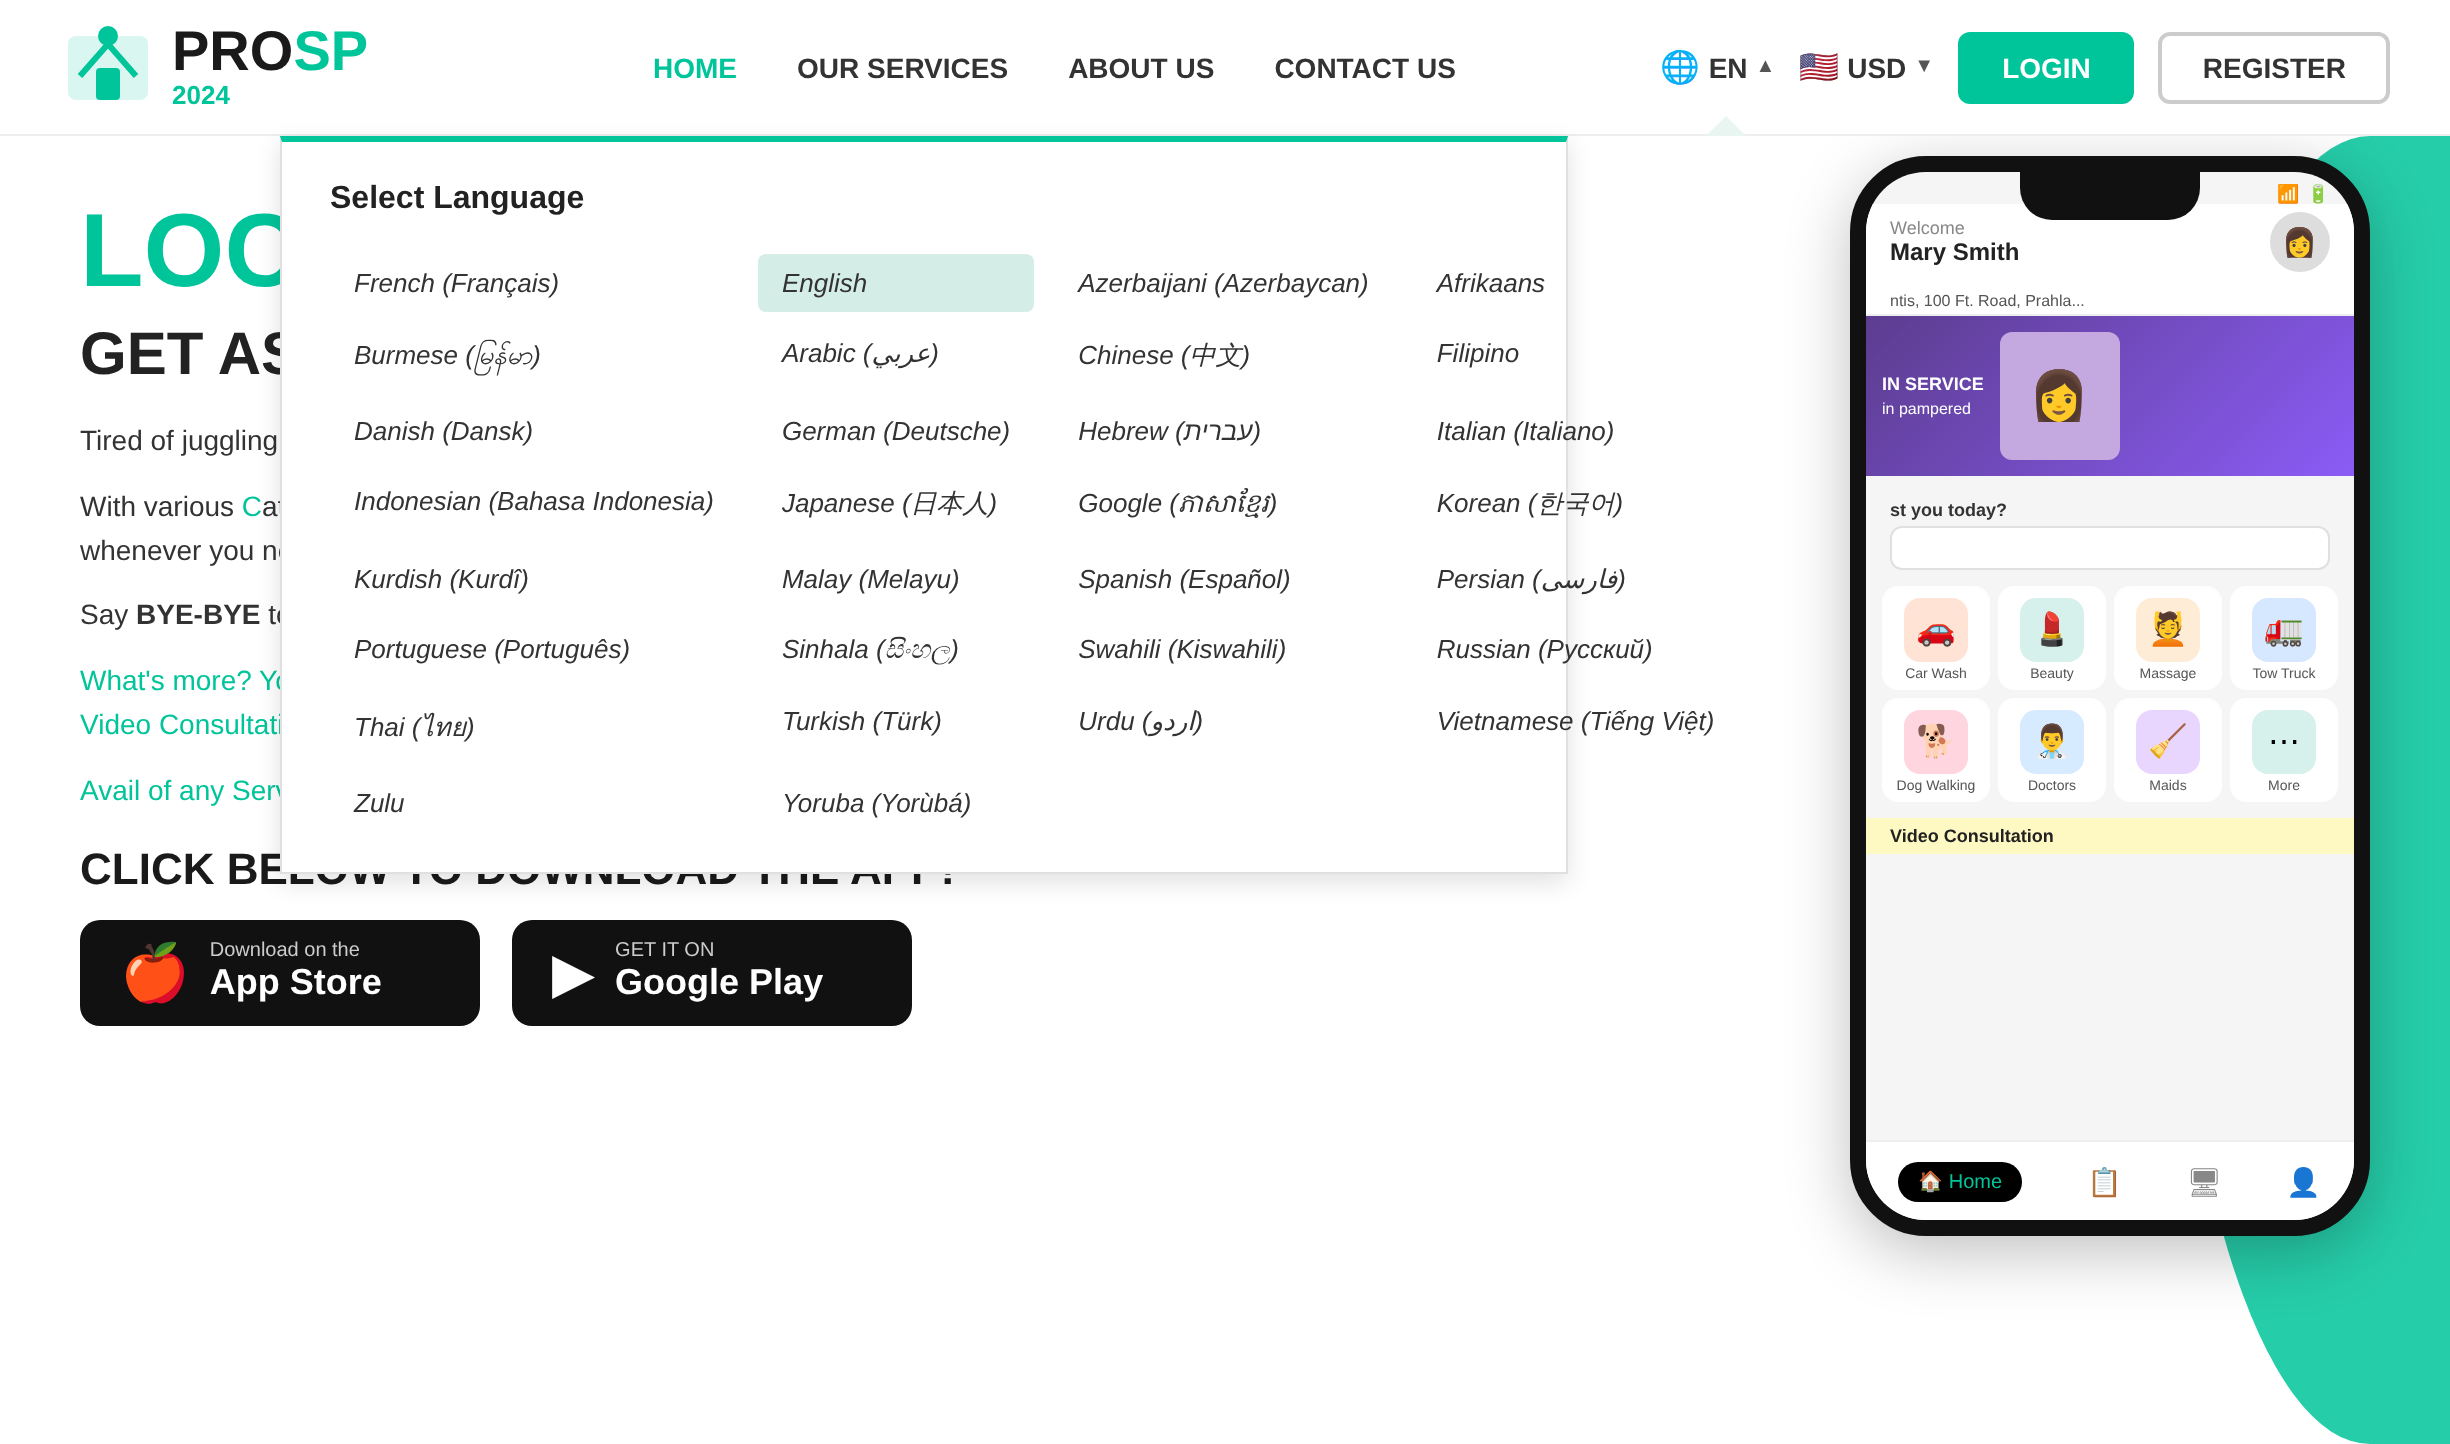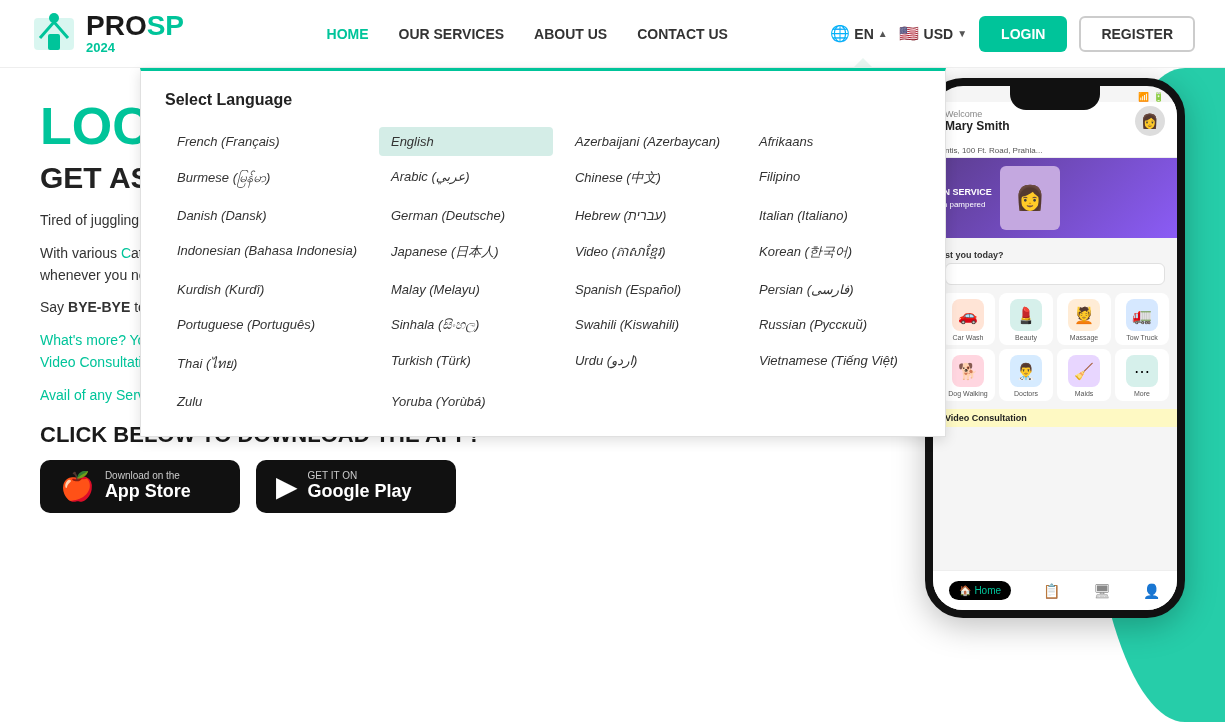--- a/index.html
+++ b/index.html
@@ -115,21 +115,21 @@
       border-right: 10px solid transparent;
       border-bottom: 10px solid #e8f5f0;
       z-index: 200;
     }
 
     
     .language-dropdown {
       position: absolute;
       top: 68px;
       left: 140px;
-      width: 806px;
+      width: 644px;
       background: #fff;
       border: 1px solid #e0e0e0;
       border-top: 3px solid #00c49a;
       box-shadow: 0 4px 12px rgba(0,0,0,0.12);
       z-index: 200;
       padding: 20px 24px;
     }
     .dropdown-title {
       font-size: 16px;
       font-weight: 600;
@@ -475,21 +475,21 @@
     <div class="lang-option">Chinese (中文)</div>
     <div class="lang-option">Filipino</div>
 
     <div class="lang-option">Danish (Dansk)</div>
     <div class="lang-option">German (Deutsche)</div>
     <div class="lang-option">Hebrew (עברית)</div>
     <div class="lang-option">Italian (Italiano)</div>
 
     <div class="lang-option">Indonesian (Bahasa Indonesia)</div>
     <div class="lang-option">Japanese (日本人)</div>
-    <div class="lang-option">Video (ភាសាខ្មែរ)</div>
+    <div class="lang-option">Google (ភាសាខ្មែរ)</div>
     <div class="lang-option">Korean (한국어)</div>
 
     <div class="lang-option">Kurdish (Kurdî)</div>
     <div class="lang-option">Malay (Melayu)</div>
     <div class="lang-option">Spanish (Español)</div>
     <div class="lang-option">Persian (فارسی)</div>
 
     <div class="lang-option">Portuguese (Português)</div>
     <div class="lang-option">Sinhala (සිංහල)</div>
     <div class="lang-option">Swahili (Kiswahili)</div>

